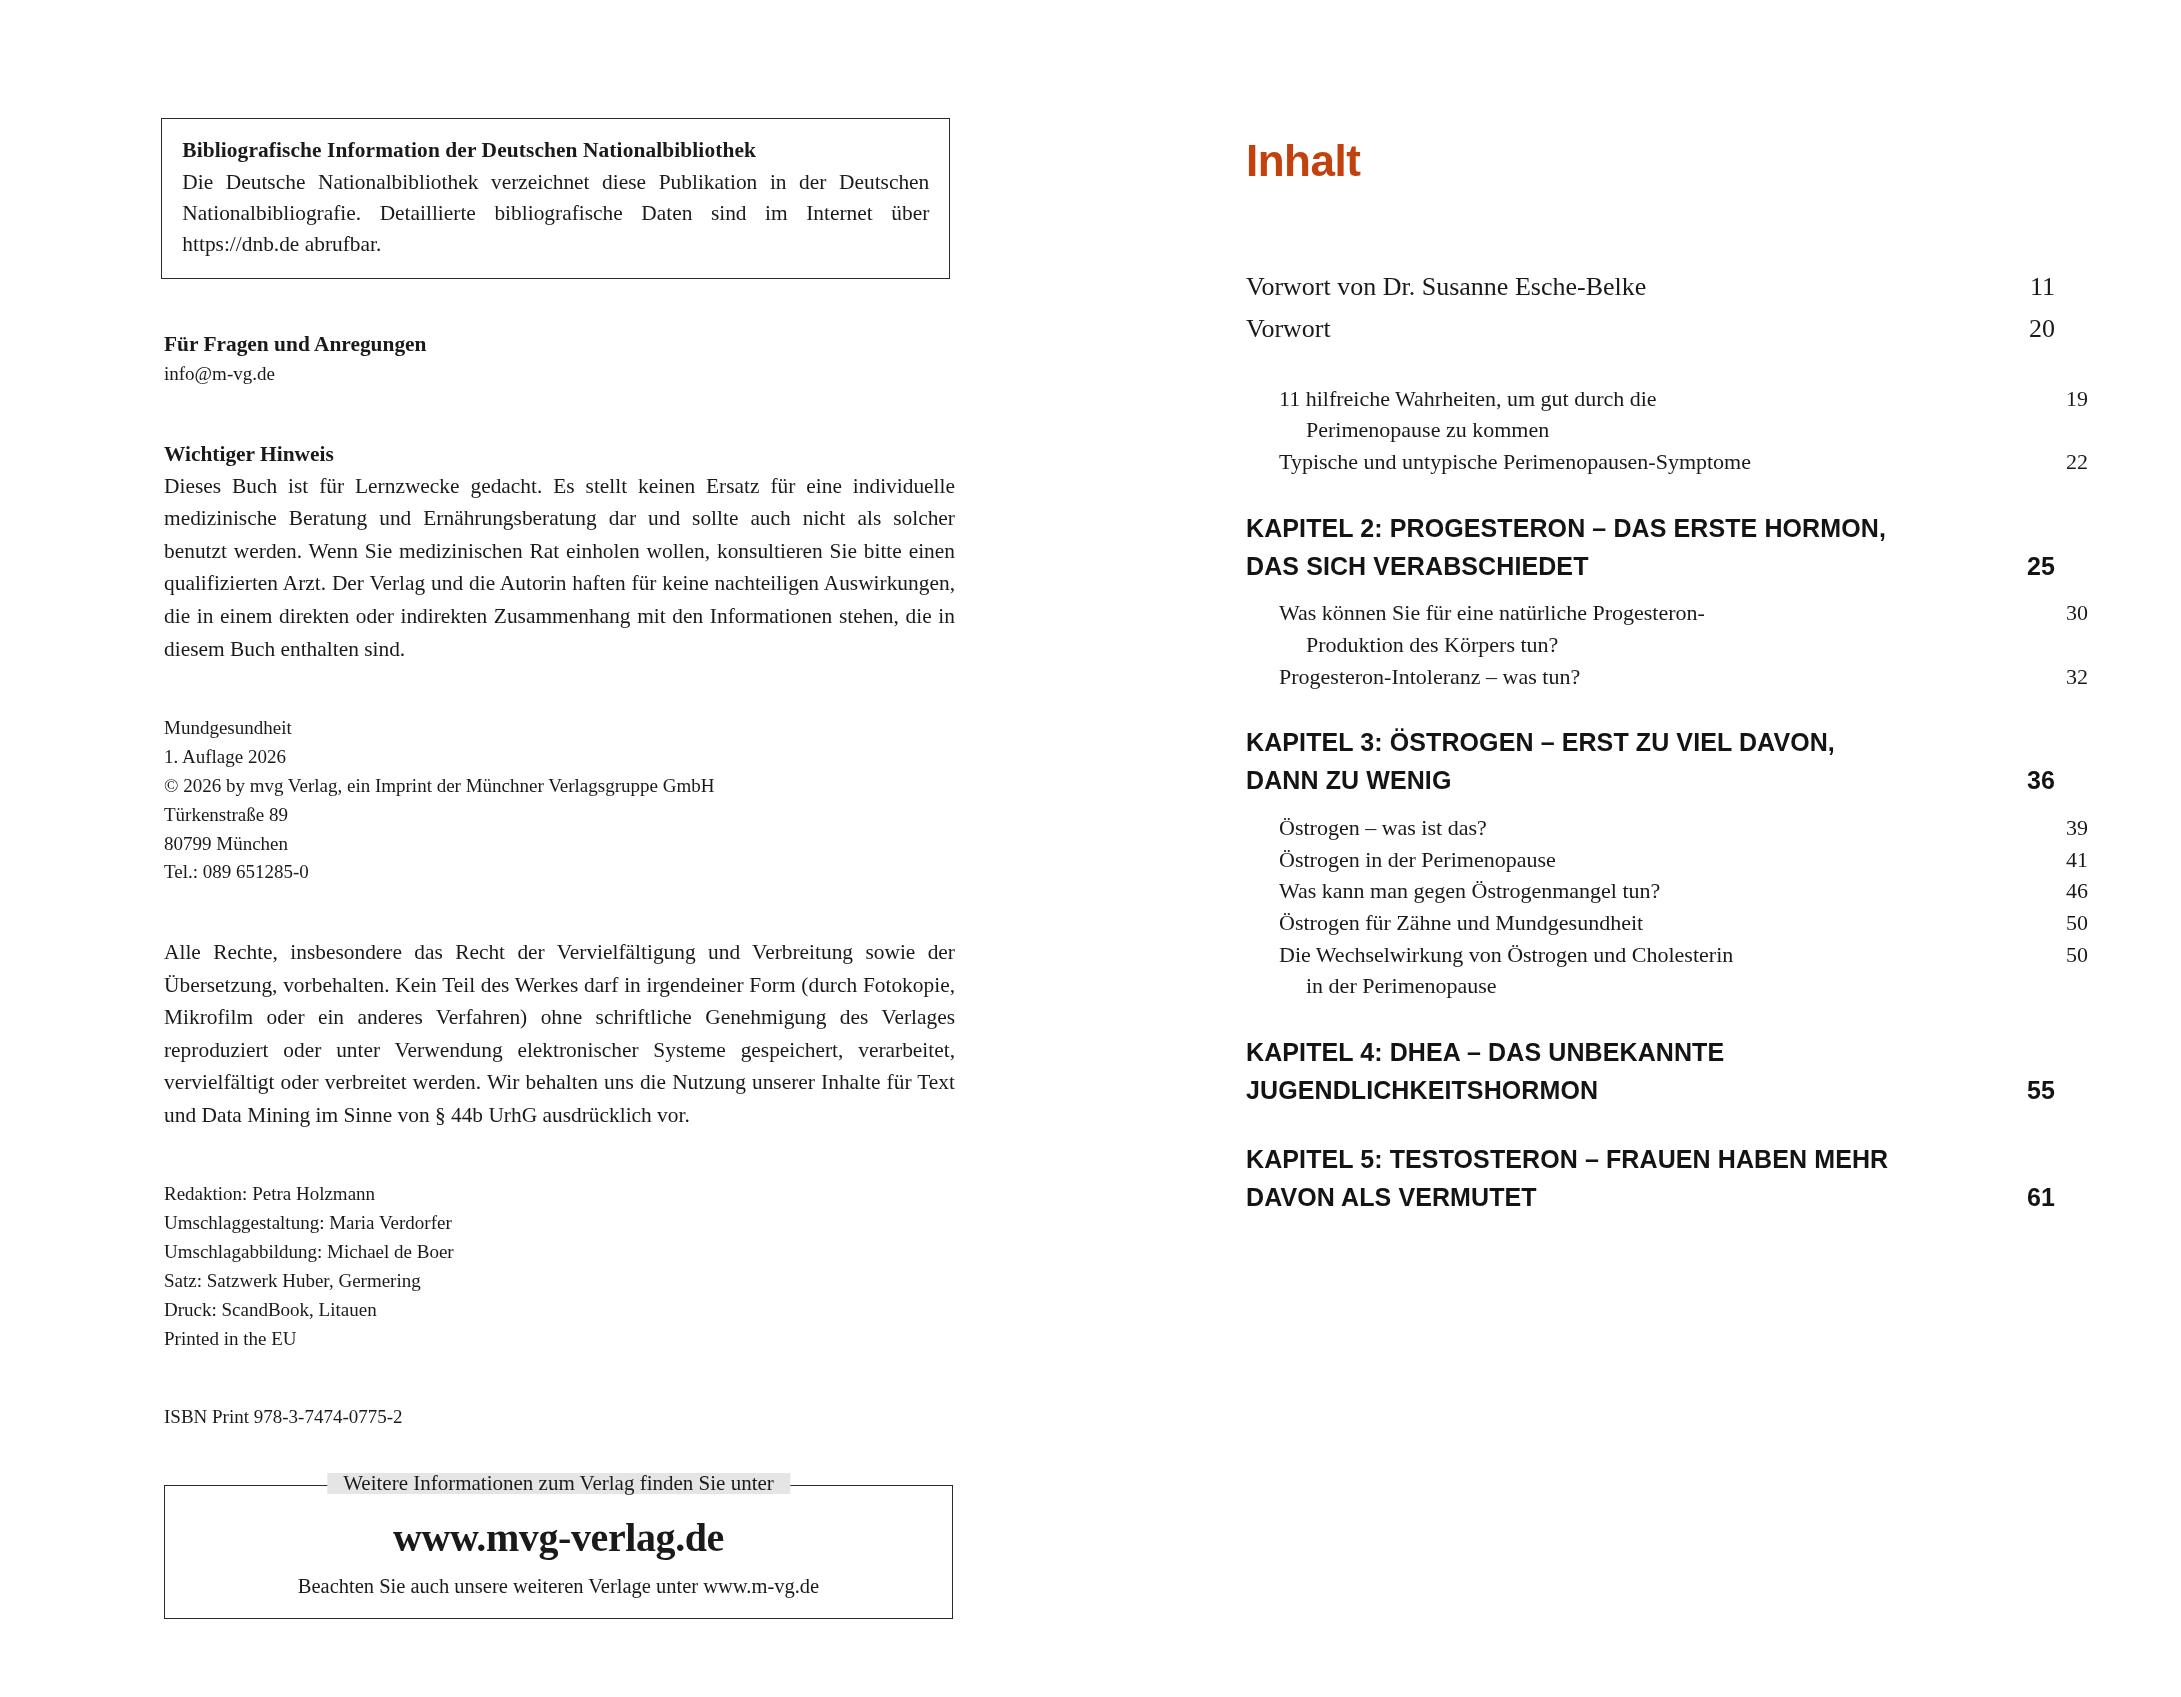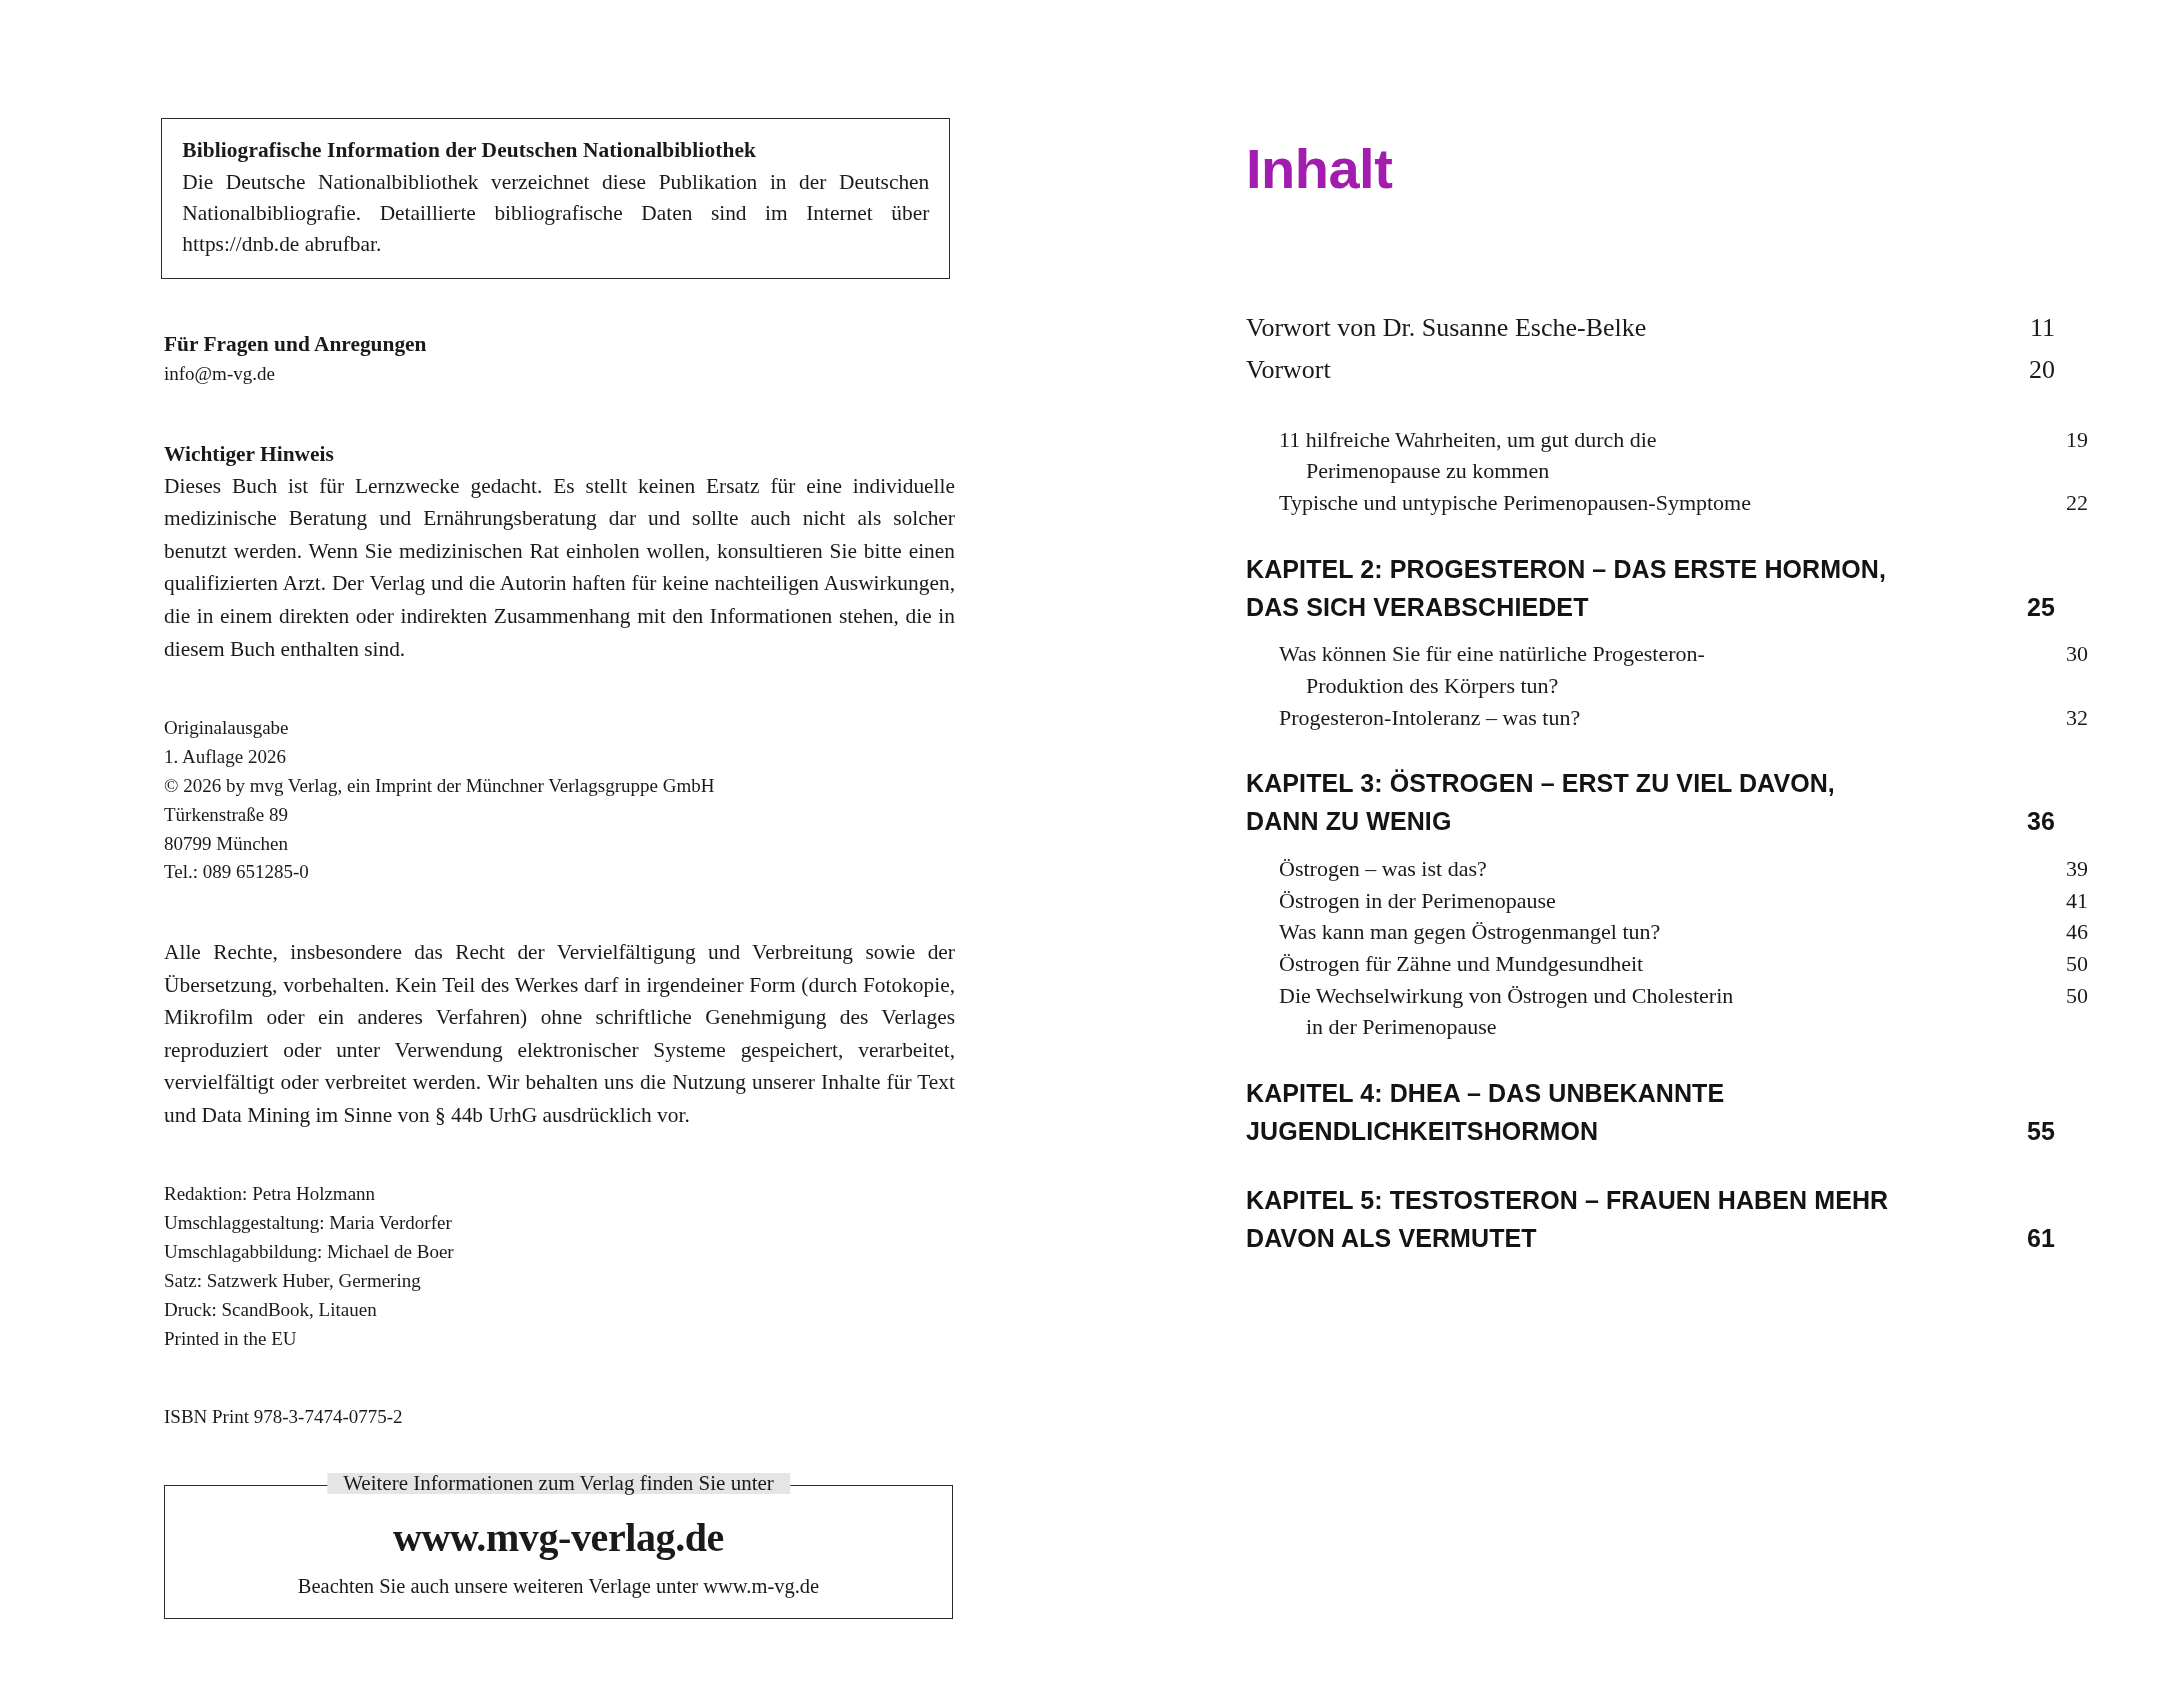--- a/index.html
+++ b/index.html
@@ -106,24 +106,24 @@
   .page-right {
     width: 1091px;
     height: 1697px;
     box-sizing: border-box;
     padding: 136px 127px 0 155px;
     position: relative;
   }
   .toc-title {
     font-family: "Liberation Sans", sans-serif;
     font-weight: bold;
-    font-size: 56px;
+    font-size: 44px;
     letter-spacing: -0.5px;
-    color: #a21caf;
-    margin-bottom: 108px;
+    color: #c2410c;
+    margin-bottom: 82px;
   }
   .toc {
     width: 809px;
   }
   .toc-row {
     display: flex;
     align-items: baseline;
     width: 100%;
   }
   .toc-row .t {
@@ -183,21 +183,21 @@
       <div class="lbl-bold">Für Fragen und Anregungen</div>
       <div class="para">info@m-vg.de</div>
     </div>
 
     <div class="block">
       <div class="lbl-bold">Wichtiger Hinweis</div>
       <div class="para-just">Dieses Buch ist für Lernzwecke gedacht. Es stellt keinen Ersatz für eine individuelle medizinische Beratung und Ernährungsberatung dar und sollte auch nicht als solcher benutzt werden. Wenn Sie medizinischen Rat einholen wollen, konsultieren Sie bitte einen qualifizierten Arzt. Der Verlag und die Autorin haften für keine nachteiligen Auswirkungen, die in einem direkten oder indirekten Zusammenhang mit den Informationen stehen, die in diesem Buch enthalten sind.</div>
     </div>
 
     <div class="block">
-      <div class="para">Originalausgabe</div>
+      <div class="para">Mundgesundheit</div>
       <div class="para">1. Auflage 2026</div>
       <div class="para">© 2026 by mvg Verlag, ein Imprint der Münchner Verlagsgruppe GmbH</div>
       <div class="para">Türkenstraße 89</div>
       <div class="para">80799 München</div>
       <div class="para">Tel.: 089 651285-0</div>
     </div>
 
     <div class="block">
       <div class="para-just">Alle Rechte, insbesondere das Recht der Vervielfältigung und Verbreitung sowie der Übersetzung, vorbehalten. Kein Teil des Werkes darf in irgendeiner Form (durch Fotokopie, Mikrofilm oder ein anderes Verfahren) ohne schriftliche Genehmigung des Verlages reproduziert oder unter Verwendung elektronischer Systeme gespeichert, verarbeitet, vervielfältigt oder verbreitet werden. Wir behalten uns die Nutzung unserer Inhalte für Text und Data Mining im Sinne von § 44b UrhG ausdrücklich vor.</div>
     </div>

